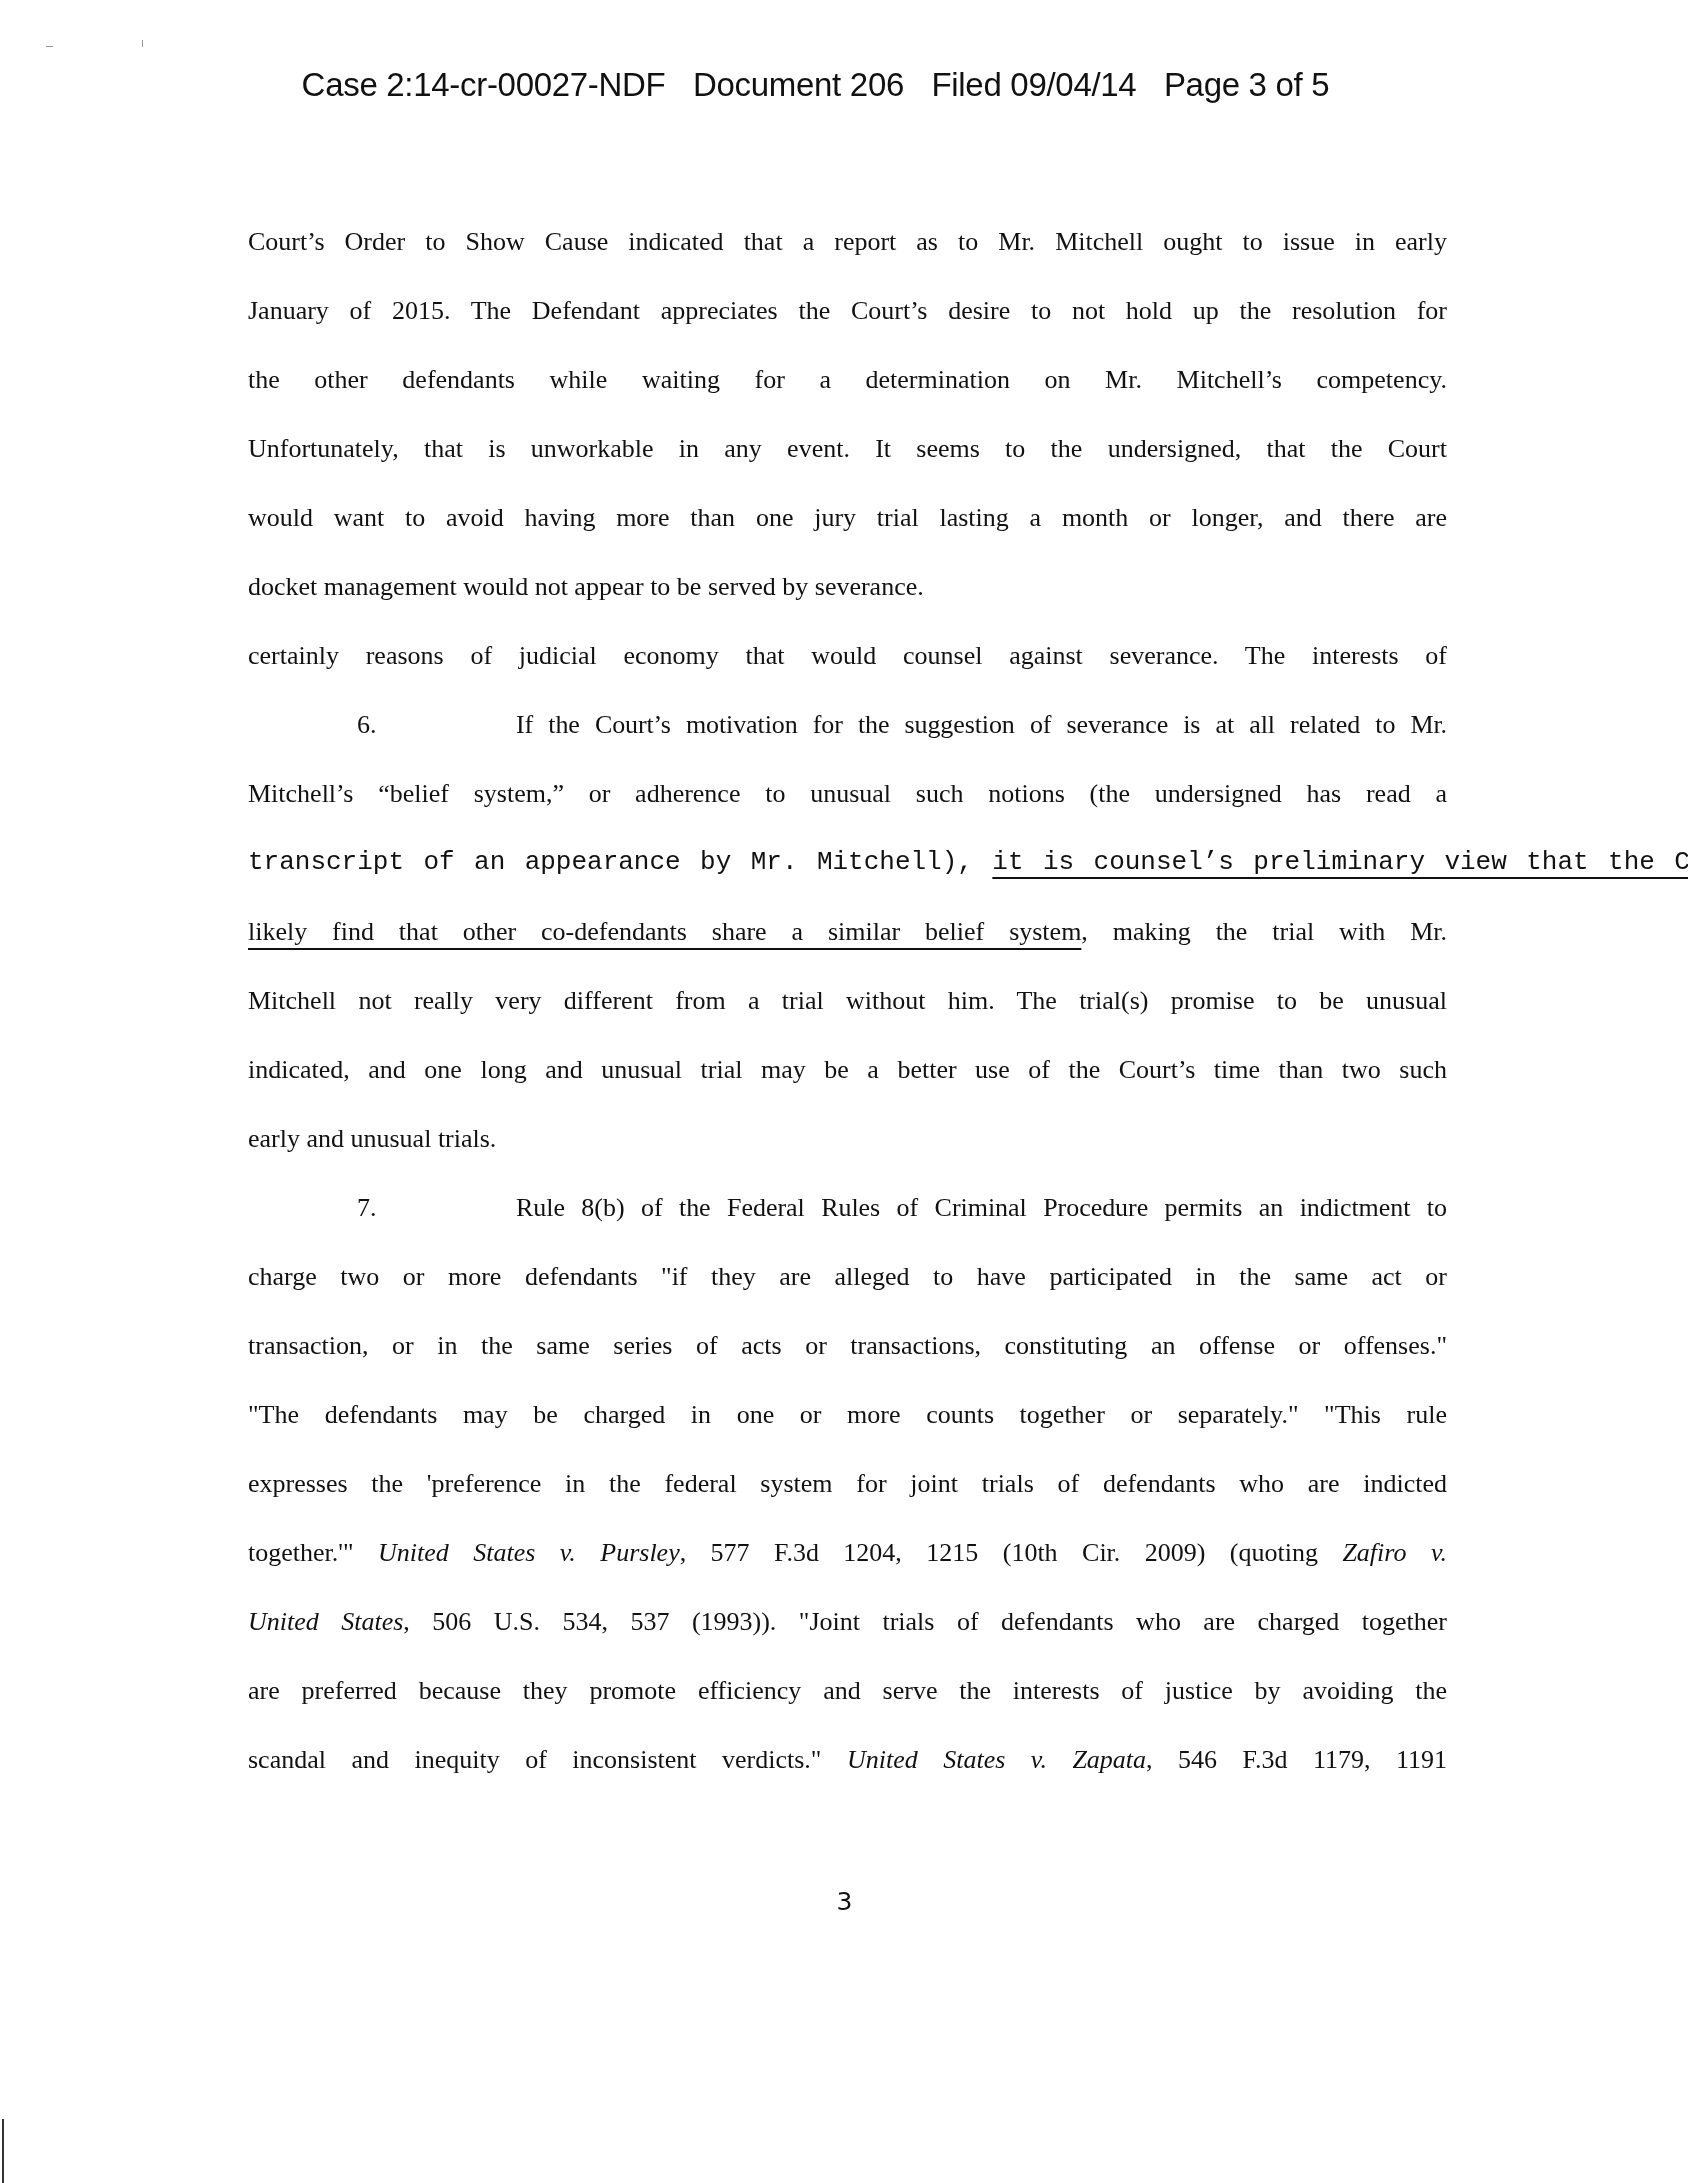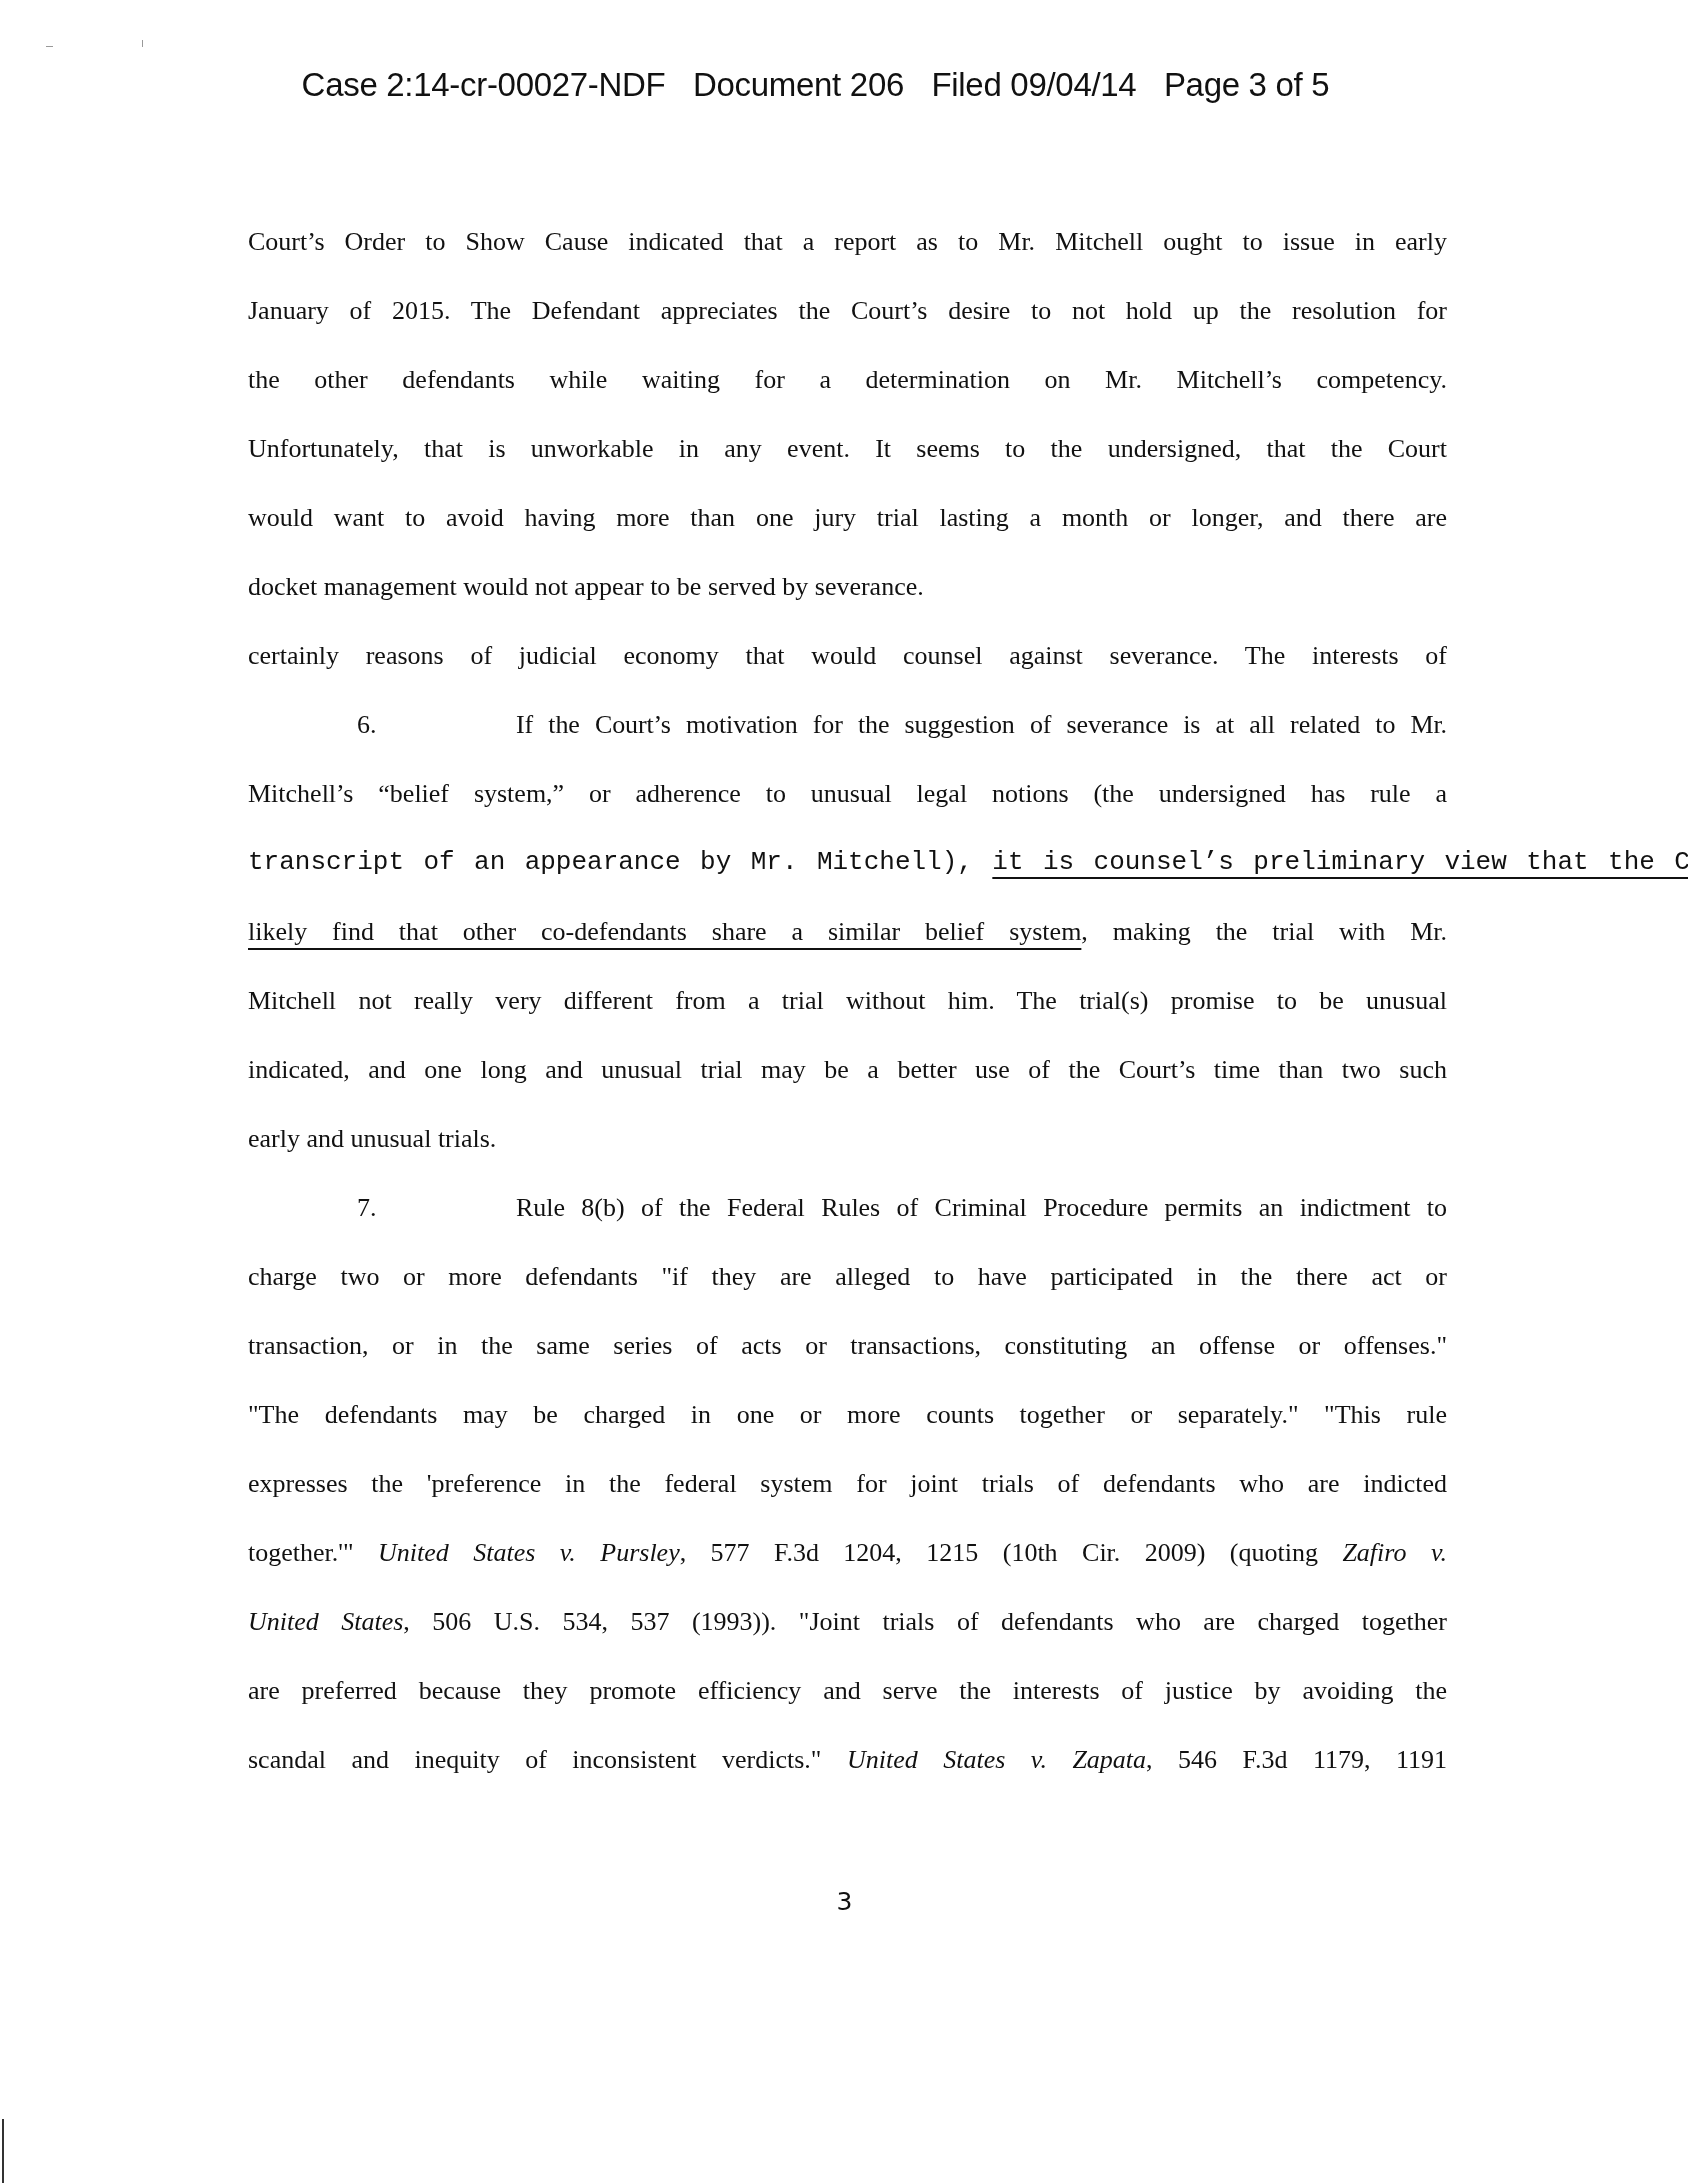--- a/index.html
+++ b/index.html
@@ -30,28 +30,28 @@
 
 <div class="body-text" id="body">
     <div class="line" style="white-space: nowrap; display: block; word-spacing: 5.2px;"><span>Court’s Order to Show Cause indicated that a report as to Mr. Mitchell ought to issue in early</span></div>
     <div class="line" style="white-space: nowrap; display: block; word-spacing: 4.3px;"><span>January of 2015.  The Defendant appreciates the Court’s desire to not hold up the resolution for</span></div>
     <div class="line" style="white-space: nowrap; display: block; word-spacing: 16px;"><span>the other defendants while waiting for a determination on Mr. Mitchell’s competency.</span></div>
     <div class="line" style="white-space: nowrap; display: block; word-spacing: 8.4px;"><span>Unfortunately, that is unworkable in any event.  It seems to the undersigned, that the Court</span></div>
     <div class="line" style="white-space: nowrap; display: block; word-spacing: 6px;"><span>would want to avoid having more than one jury trial lasting a month or longer, and there are</span></div>
     <div class="line last" style="white-space: nowrap;"><span>docket management would not appear to be served by severance.</span></div>
     <div class="line" style="white-space: nowrap; display: block; word-spacing: 8px;"><span>certainly reasons of judicial economy that would counsel against severance.  The interests of</span></div>
     <div class="line" style="white-space: nowrap; display: block; letter-spacing: -0.1px;"><span class="num">6.</span><span>If the Court’s motivation for the suggestion of severance is at all related to Mr.</span></div>
-    <div class="line" style="white-space: nowrap; display: block; word-spacing: 7.2px;"><span>Mitchell’s “belief system,” or adherence to unusual legal notions (the undersigned has rule a</span></div>
+    <div class="line" style="white-space: nowrap; display: block; word-spacing: 7.2px;"><span>Mitchell’s “belief system,” or adherence to unusual such notions (the undersigned has read a</span></div>
     <div class="line" style="white-space: nowrap; display: block; word-spacing: 3.8px; font-family: Liberation Mono, monospace;"><span>transcript of an appearance by Mr. Mitchell), </span><span style="text-decoration: underline 2px; text-underline-offset: 8px;">it is counsel’s preliminary view that the Court will</span></div>
     <div class="line" style="white-space: nowrap; display: block; word-spacing: 8.5px;"><span style="text-decoration: underline 2px; text-underline-offset: 8px;">likely find that other co-defendants share a similar belief system</span><span>, making the trial with Mr.</span></div>
     <div class="line" style="white-space: nowrap; display: block; word-spacing: 6px;"><span>Mitchell not really very different from a trial without him.  The trial(s) promise to be unusual</span></div>
     <div class="line" style="white-space: nowrap; display: block; word-spacing: 3.4px;"><span>indicated, and one long and unusual trial may be a better use of the Court’s time than two such</span></div>
     <div class="line last" style="white-space: nowrap;"><span>early and unusual trials.</span></div>
     <div class="line" style="white-space: nowrap; display: block; letter-spacing: -0.04px;"><span class="num">7.</span><span>Rule 8(b) of the Federal Rules of Criminal Procedure permits an indictment to</span></div>
-    <div class="line" style="white-space: nowrap; display: block; word-spacing: 8.5px;"><span>charge two or more defendants "if they are alleged to have participated in the there act or</span></div>
+    <div class="line" style="white-space: nowrap; display: block; word-spacing: 8.5px;"><span>charge two or more defendants "if they are alleged to have participated in the same act or</span></div>
     <div class="line" style="white-space: nowrap; display: block; word-spacing: 7px;"><span>transaction, or in the same series of acts or transactions, constituting an offense or offenses."</span></div>
     <div class="line" style="white-space: nowrap; display: block; word-spacing: 9.4px;"><span>"The defendants may be charged in one or more counts together or separately." "This rule</span></div>
     <div class="line" style="white-space: nowrap; display: block; word-spacing: 7.2px;"><span>expresses the 'preference in the federal system for joint trials of defendants who are indicted</span></div>
     <div class="line" style="white-space: nowrap; display: block; word-spacing: 8px;"><span>together.'" </span><i>United States v. Pursley</i><span>, 577 F.3d 1204, 1215 (10th Cir. 2009) (quoting </span><i>Zafiro v.</i></div>
     <div class="line" style="white-space: nowrap; display: block; word-spacing: 5.7px;"><i>United States</i><span>, 506 U.S. 534, 537 (1993)). "Joint trials of defendants who are charged together</span></div>
     <div class="line" style="white-space: nowrap; display: block; word-spacing: 5px;"><span>are preferred because they promote efficiency and serve the interests of justice by avoiding the</span></div>
     <div class="line" style="white-space: nowrap; display: block; word-spacing: 8.3px;"><span>scandal and inequity of inconsistent verdicts." </span><i>United States v. Zapata</i><span>, 546 F.3d 1179, 1191</span></div>
   </div>
 
 <div class="page-num">3</div>

